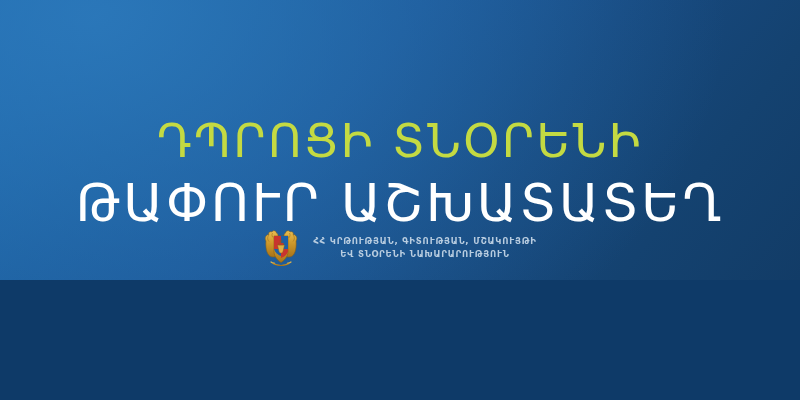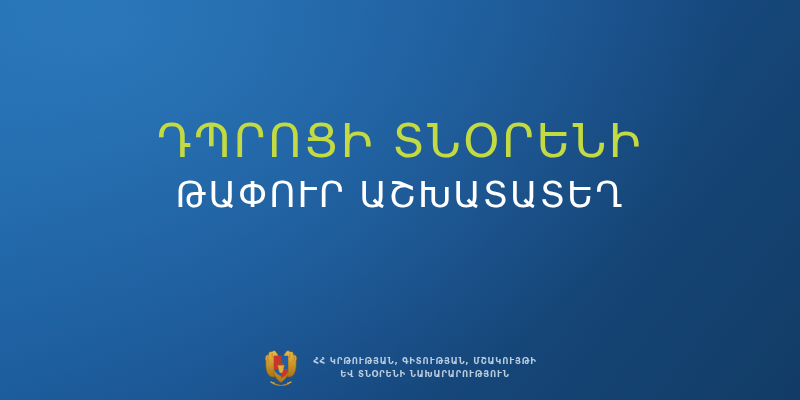--- a/index.html
+++ b/index.html
@@ -3,21 +3,21 @@
 <meta charset="utf-8">
 <style>
   html, body {
     margin: 0;
     padding: 0;
     background: #0e3a68;
   }
   #banner {
     position: relative;
     width: 800px;
-    height: 400px;
+    height: 280px;
     overflow: hidden;
     font-family: "DejaVu Sans", "Liberation Sans", sans-serif;
     
     background:
       radial-gradient(ellipse 900px 620px at 12% 6%, rgba(46,124,190,0.80) 0%, rgba(46,124,190,0.34) 38%, rgba(46,124,190,0.0) 70%),
       linear-gradient(128deg, #1d67ab 0%, #1b5c9c 22%, #1a5392 42%, #17497f 62%, #144270 82%, #123c67 100%);
   }
 
   
   .headline {
@@ -35,21 +35,21 @@
     letter-spacing: 0.055em;
     white-space: nowrap;
     font-weight: 400;
   }
   .line-1 {
     font-size: 46px;
     color: #c4da42;
     margin-bottom: 12px;
   }
   .line-2 {
-    font-size: 36px;
+    font-size: 52px;
     color: #ffffff;
   }
 
   
   .footer {
     position: absolute;
     left: 0;
     right: 0;
     bottom: 12px;
     display: flex;

